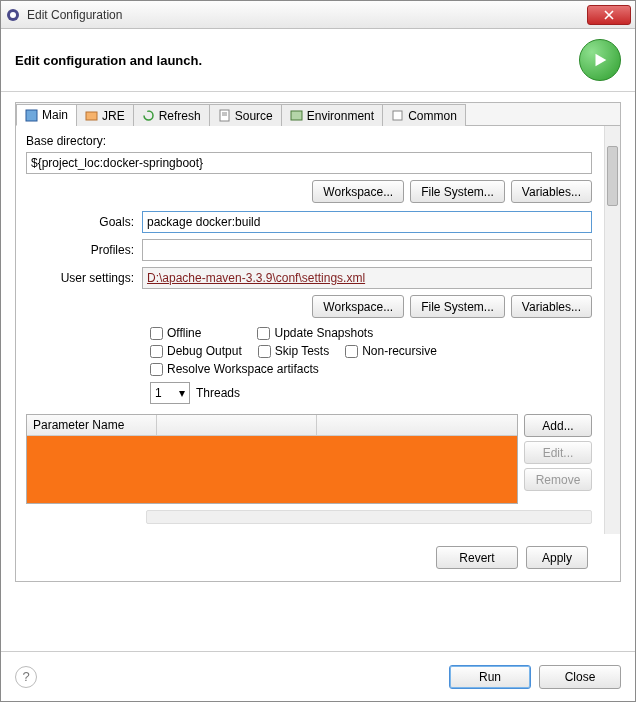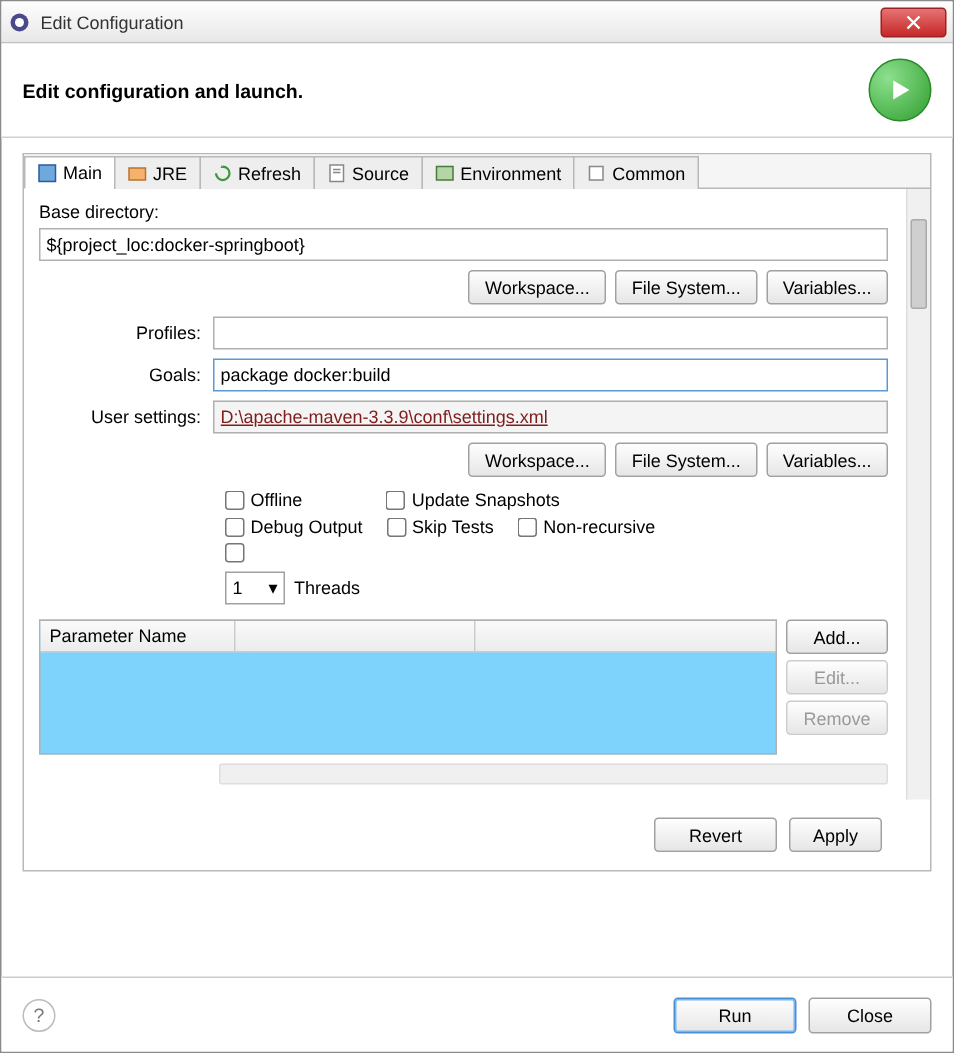--- a/index.html
+++ b/index.html
@@ -46,21 +46,21 @@
 
 .checks { padding-left: 124px; margin-top: 6px; padding-right: 18px; }
 .check-row { display: flex; gap: 16px; margin-bottom: 4px; }
 .check { display: flex; align-items: center; gap: 4px; }
 .check input { width: 13px; height: 13px; }
 
 .threads-row { display: flex; align-items: center; gap: 6px; padding-left: 124px; margin-top: 6px; }
 .spinner { width: 40px; height: 22px; border: 1px solid #a0a0a0; display: flex; align-items: center; padding: 0 4px; background: #fff; }
 
 .param-area { display: flex; gap: 6px; margin-top: 10px; padding-right: 18px; }
-.param-table { flex: 1; border: 1px solid #b0b0b0; height: 90px; background: #7dd3fc; }
+.param-table { flex: 1; border: 1px solid #b0b0b0; height: 90px; background: #f97316; }
 .param-header { display: flex; background: linear-gradient(#fafafa,#ececec); border-bottom: 1px solid #ccc; }
 .param-header div { padding: 3px 6px; border-right: 1px solid #ccc; }
 .param-col-name { width: 130px; }
 .param-col-value { flex: 1; }
 .param-btns { display: flex; flex-direction: column; gap: 4px; }
 .param-btns .btn { width: 68px; }
 
 .bottom-scroll { height: 14px; margin: 6px 18px 0 120px; background: #f0f0f0; border: 1px solid #ddd; border-radius: 2px; }
 
 .footer-btns { display: flex; gap: 8px; justify-content: flex-end; padding: 12px 18px 0 0; }
@@ -153,26 +153,26 @@
 
         <div class="section-label">Base directory:</div>
         <input class="wide-input" value="${project_loc:docker-springboot}" style="">
         <div class="btn-row">
           <button class="btn">Workspace...</button>
           <button class="btn">File System...</button>
           <button class="btn">Variables...</button>
         </div>
 
         <div class="form-row">
+          <span class="form-label">Goals:</span>
+          <input class="form-input" style="border-color: rgb(90, 154, 212);" value="package docker:build">
+        </div>
+        <div class="form-row">
           <span class="form-label">Profiles:</span>
           <input class="form-input" value="" style="">
-        </div>
-        <div class="form-row">
-          <span class="form-label">Goals:</span>
-          <input class="form-input" style="border-color: rgb(90, 154, 212);" value="package docker:build">
         </div>
         <div class="form-row">
           <span class="form-label">User settings:</span>
           <input class="form-input" disabled="" value="D:\apache-maven-3.3.9\conf\settings.xml" style="">
         </div>
         <div class="btn-row">
           <button class="btn">Workspace...</button>
           <button class="btn">File System...</button>
           <button class="btn">Variables...</button>
         </div>
@@ -198,20 +198,21 @@
                 <span>Skip Tests</span>
               </label>
             <label class="check">
                 <input type="checkbox" style="">
                 <span>Non-recursive</span>
               </label>
           </div>
           <div class="check-row">
             <label class="check">
                 <input type="checkbox" style="">
+                <span>Resolve Workspace artifacts</span>
               </label>
           </div>
         </div>
 
         <div class="threads-row">
           <div class="spinner">
             <span>1</span>
             <span style="margin-left:auto">▾</span>
           </div>
           <span>Threads</span>

